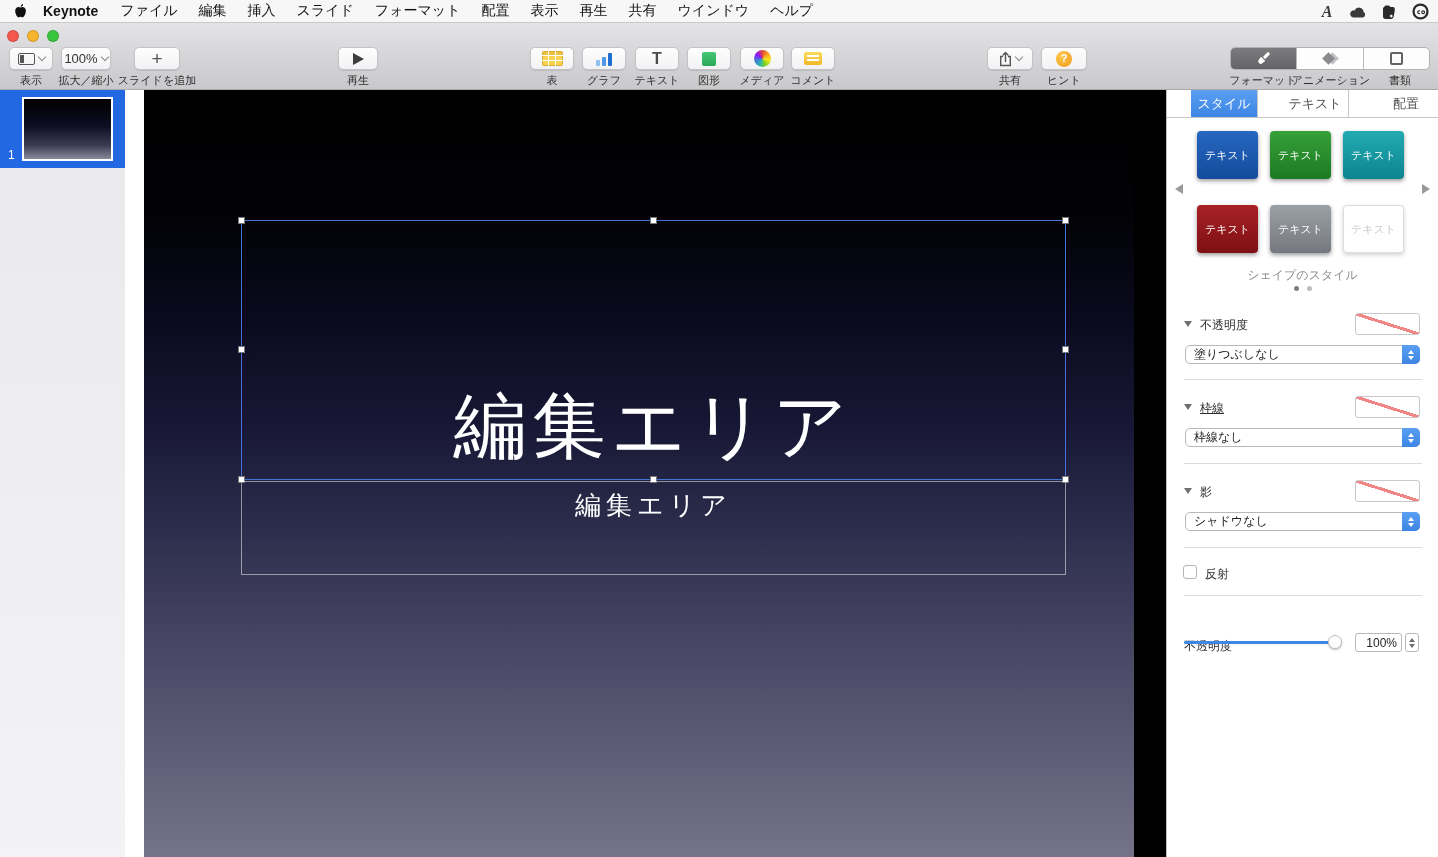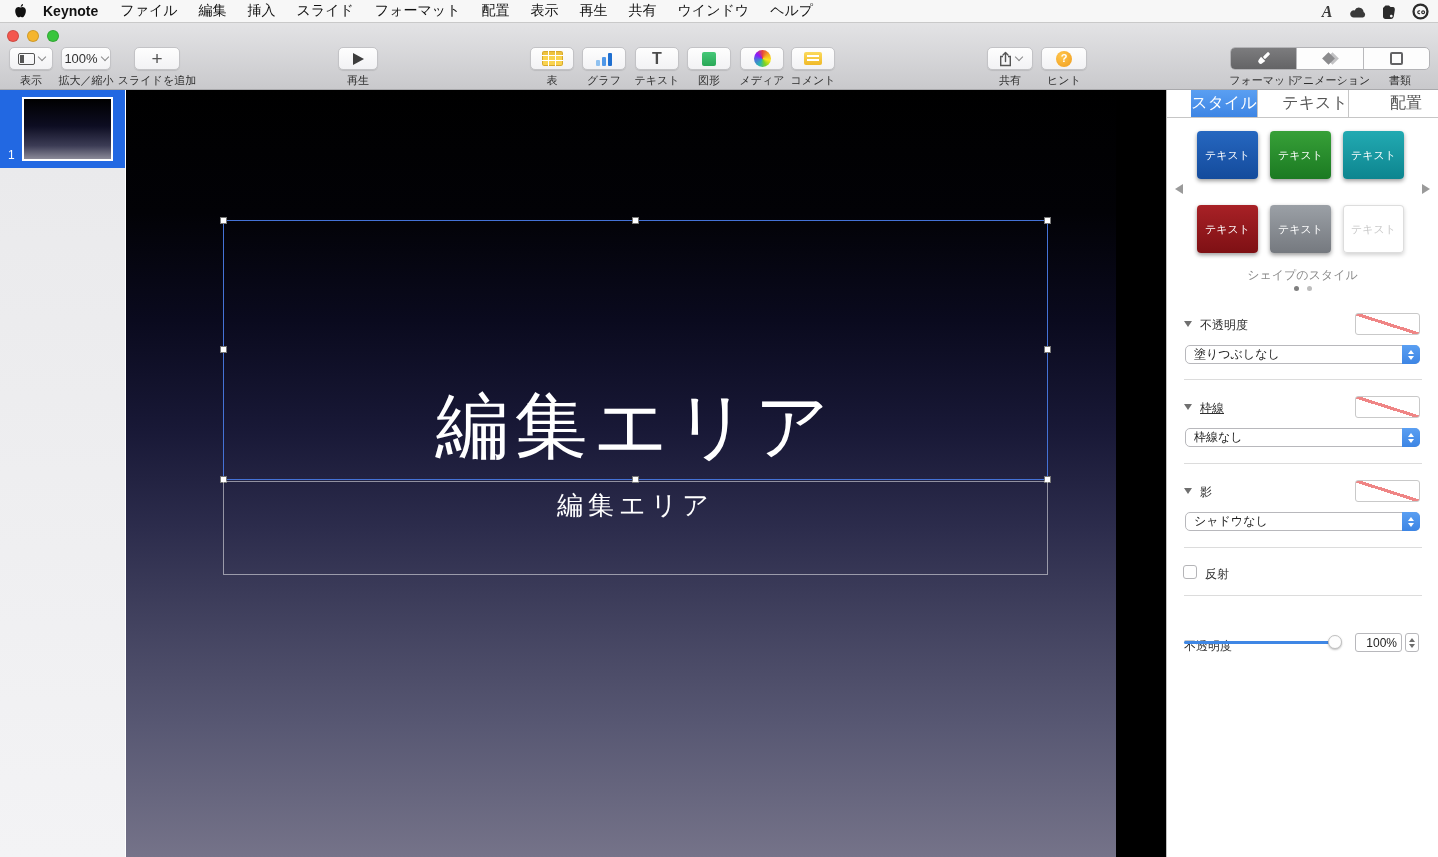--- a/index.html
+++ b/index.html
@@ -60,34 +60,34 @@
   .diamond-glyph::after { content:""; position:absolute; left:3px; top:3px; width:9px; height:9px; transform:rotate(45deg); background:#8b8b8d; }
   .doc-glyph { width:13px; height:13px; border:2px solid #636365; border-radius:2px; }
 
   
   #navigator { left:0; top:90px; width:125px; height:767px; background:linear-gradient(#e9e9eb,#f3f3f5); }
   #nav-sel { left:0; top:0; width:125px; height:78px; background:#2268e2; }
   #thumb { left:22px; top:7px; width:91px; height:64px; border:2px solid #fff;
     background:linear-gradient(#000 0%,#0d0d22 45%,#3c3c55 78%,#8b8a99 100%); }
   #slide-num { left:8px; bottom:6px; color:#fff; font-size:12px; }
   #gutter { left:125px; top:90px; width:19px; height:767px; background:#fff; }
-  #canvas { left:126px; top:90px; width:990px; height:767px;
+  #canvas { left:144px; top:90px; width:990px; height:767px;
     background:linear-gradient(180deg,#000 0%,#020206 16%,#0a0a1e 30%,#181836 44%,#2c2c4c 57%,#434360 70%,#585873 83%,#757389 100%); }
   #sel-box { left:97px; top:130px; width:825px; height:260px; border:1px solid #4472d6; }
   .handle { width:7px; height:7px; background:#fff; border:1px solid #777; position:absolute; }
   #slide-title { left:0; right:0; bottom:2px; text-align:center; color:#fff;
     font-size:73px; font-weight:200; letter-spacing:6px; white-space:nowrap; }
   #sub-box { left:97px; top:391px; width:825px; height:94px; border:1px solid rgba(255,255,255,.5); }
   #slide-subtitle { left:0; right:0; top:6px; text-align:center; color:#fff;
     font-size:26px; font-weight:300; letter-spacing:5px; }
 
   
   #sidebar { left:1166px; top:90px; width:272px; height:767px; background:#fff; border-left:1px solid #bfbfbf; }
   #sb-tabs { left:0; top:0; width:272px; height:28px; display:flex; border-bottom:1px solid #c6c6c6; }
-  .sb-tab { flex:1; display:flex; align-items:center; justify-content:center; font-size:16px; color:#555;
+  .sb-tab { flex:1; display:flex; align-items:center; justify-content:center; font-size:13px; color:#555;
     background:#fff; border-right:1px solid #c6c6c6;margin-left:24px; }
   .sb-tab:last-child { border-right:none; }
   .sb-tab.sel { background:linear-gradient(#5a9ff2,#3d85e4); color:#fff; }
   .swatch { width:61px; height:48px; border-radius:4px; box-shadow:0 2px 4px rgba(0,0,0,.4);
     display:flex; align-items:center; justify-content:center; font-size:11px; color:#fff; }
   .sw-blue { background:linear-gradient(#2667c0,#144b9c); }
   .sw-green { background:linear-gradient(#37a038,#1b7a22); }
   .sw-teal { background:linear-gradient(#22aab2,#0d858f); }
   .sw-red { background:linear-gradient(#a82126,#7e1014); }
   .sw-gray { background:linear-gradient(#9ba0a6,#75797f); }

